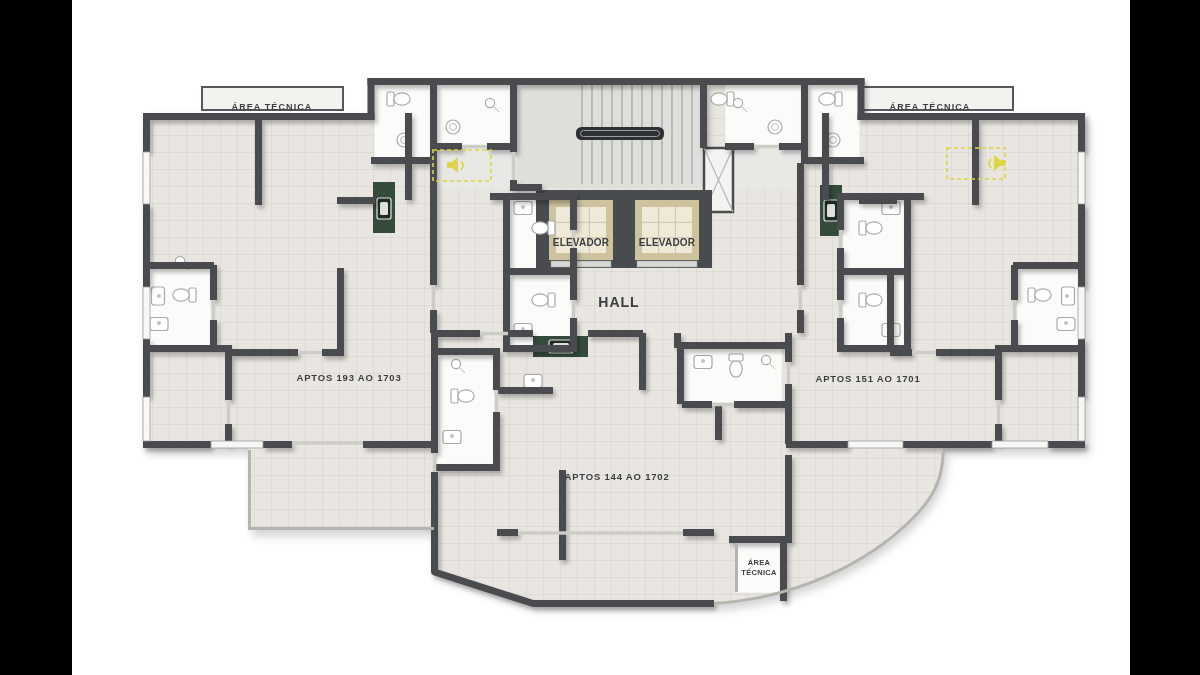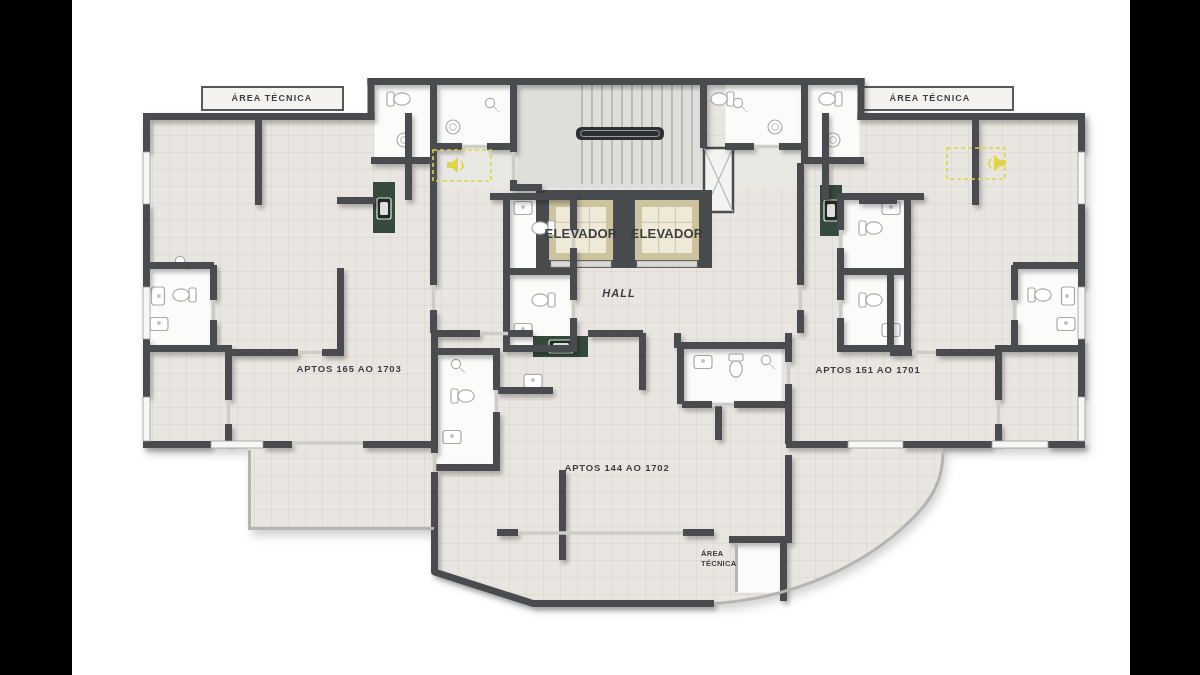--- a/index.html
+++ b/index.html
@@ -9,25 +9,25 @@
     --highlight_yellow:#ddd53f; --text:#3b3e40; --thin_line:#b5b5b0;
   }
   html,body{margin:0;padding:0;background:#222;}
   .stage{position:relative;width:1200px;height:675px;background:var(--canvas);
          overflow:hidden;font-family:"Liberation Sans",sans-serif;}
   .bar{position:absolute;top:0;height:675px;background:var(--letterbox);}
   .bar-left{left:0;width:72px;}
   .bar-right{left:1130px;width:70px;}
   .plan-svg{position:absolute;left:0;top:0;}
   .lbl{position:absolute;transform:translate(-50%,-50%);color:var(--text);
-       white-space:nowrap;text-align:left;font-weight:700;}
+       white-space:nowrap;text-align:center;font-weight:700;margin-top:9px;}
   .lbl-strip{font-size:9px;letter-spacing:1.1px;}
   .lbl-apt{font-size:9.5px;letter-spacing:0.8px;font-weight:600;}
-  .lbl-elev{font-size:13px;letter-spacing:0.2px;}
-  .lbl-hall{font-size:11px;letter-spacing:1px;font-style:italic;}
+  .lbl-elev{font-size:10px;letter-spacing:0.2px;}
+  .lbl-hall{font-size:14px;letter-spacing:1px;}
   .lbl-at-bottom{font-size:7.5px;letter-spacing:0.3px;line-height:1.3;white-space:normal;width:60px;}
   
   .floor{fill:var(--floor);}
   .strip{fill:#f3f2ee;stroke:#55595c;stroke-width:2;}
   .grayroom{fill:var(--stair_floor);}
   .vest{fill:#e8e8e5;}
   .bath{fill:var(--bathroom);stroke:#dcdcd7;stroke-width:0.6;}
   .wall{stroke:var(--wall);stroke-width:7;fill:none;stroke-linejoin:round;}
   .wallfill{fill:var(--wall);}
   .tline{stroke:var(--thin_line);stroke-width:3;fill:none;}
@@ -250,20 +250,20 @@
         <path class="yellow" d="M991,159 q-4,4.5 0,9"></path>
       </g>
     </g>
   </svg>
 
   <div class="lbl lbl-strip" style="left:272px;top:98px;">ÁREA TÉCNICA</div>
   <div class="lbl lbl-strip" style="left:930px;top:98px;">ÁREA TÉCNICA</div>
   <div class="lbl lbl-elev" style="left:581px;top:233px;">ELEVADOR</div>
   <div class="lbl lbl-elev" style="left:667px;top:233px;">ELEVADOR</div>
   <div class="lbl lbl-hall" style="left:619px;top:293px;">HALL</div>
-  <div class="lbl lbl-apt" style="left:349px;top:368px;">APTOS 165 AO 1703</div>
+  <div class="lbl lbl-apt" style="left:349px;top:368px;">APTOS 193 AO 1703</div>
   <div class="lbl lbl-apt" style="left:868px;top:369px;">APTOS 151 AO 1701</div>
   <div class="lbl lbl-apt" style="left:617px;top:467px;">APTOS 144 AO 1702</div>
-  <div class="lbl lbl-at-bottom" style="left:731px;top:559px;">
+  <div class="lbl lbl-at-bottom" style="left:759px;top:559px;">
     <span>ÁREA</span><br>
     <span>TÉCNICA</span>
   </div>
 </div>
 
 </body></html>

